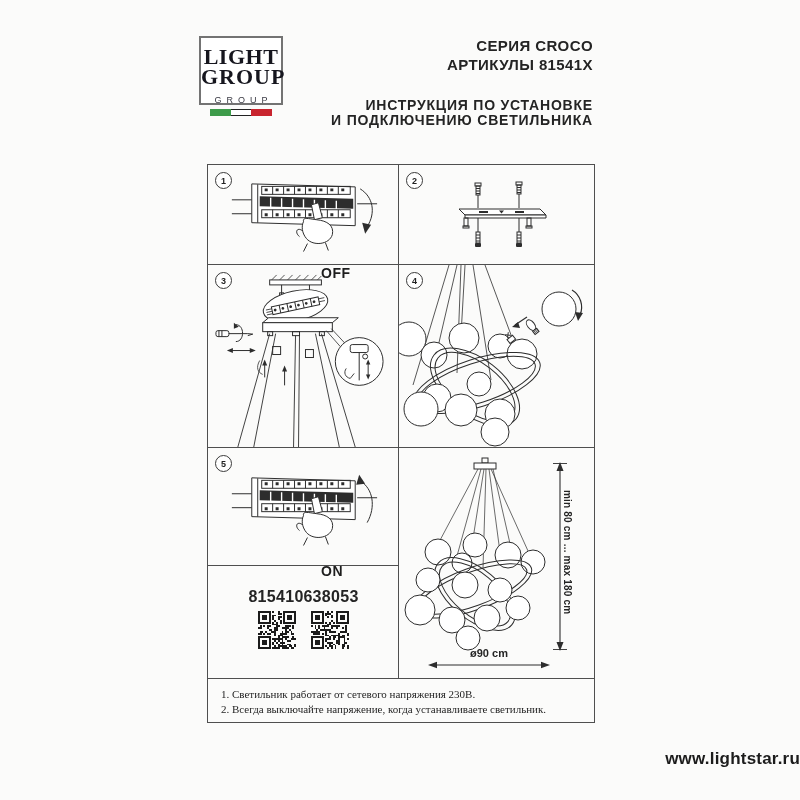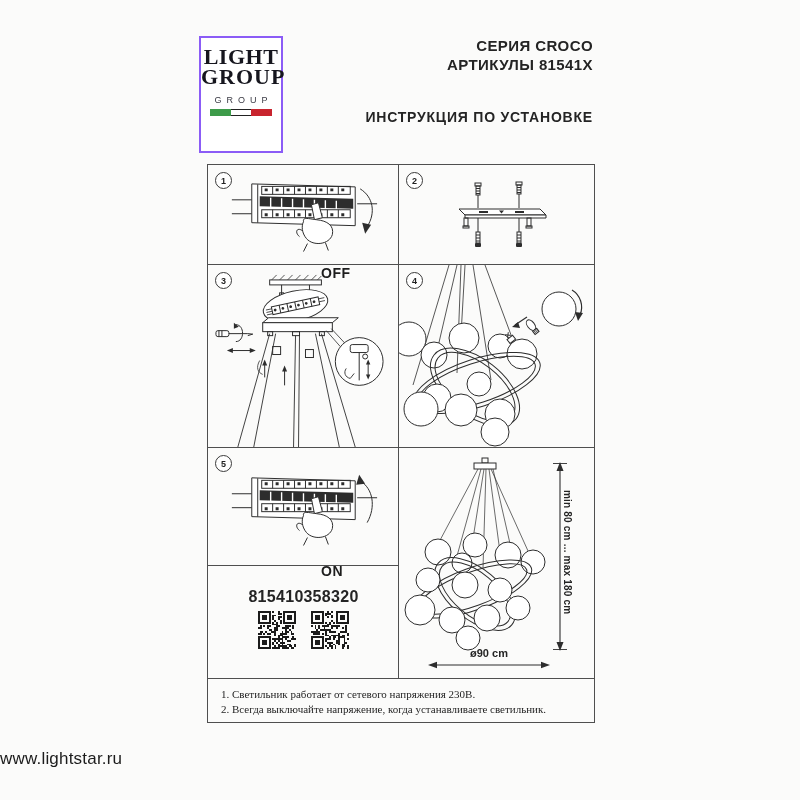--- a/index.html
+++ b/index.html
@@ -2,36 +2,36 @@
 <html><head>
 <meta charset="utf-8">
 <style>
   html,body{margin:0;padding:0;background:#e9e9e7;}
   .sheet{position:relative;width:800px;height:800px;background:#fbfbfa;overflow:hidden;
          font-family:"Liberation Sans",sans-serif;color:#1f1f1f;}
   svg{display:block;position:absolute;inset:0;}
   .ill{position:absolute;inset:0;}
 
   
-  .logo{position:absolute;left:199px;top:36px;width:84px;height:117px;border:2px solid #8b5cf6;
+  .logo{position:absolute;left:199px;top:36px;width:84px;height:69px;border:2px solid #737373;
         background:#fff;text-align:center;box-sizing:border-box;}
   .logo .l1{font-family:"Liberation Serif",serif;font-weight:700;font-size:22px;line-height:.92;
             letter-spacing:.5px;margin-top:9px;color:#16161e;}
   .logo .l2{font-family:"Liberation Serif",serif;font-weight:700;font-size:22px;line-height:.92;
             letter-spacing:1px;color:#16161e;}
   .logo .l3{font-size:9px;letter-spacing:5px;margin-top:8px;margin-left:5px;color:#3a3a44;}
   .flag{display:flex;width:62px;height:7px;margin:4px auto 0 auto;}
   .flag .fg{flex:1;}
   .flag .fw{flex:1;border-top:1px solid #222;border-bottom:1px solid #222;box-sizing:border-box;}
   .flag .fr{flex:1;}
 
   
   .hdr{position:absolute;right:207px;top:37px;text-align:right;}
   .hdr .series,.hdr .articles{font-weight:700;font-size:15px;letter-spacing:.4px;color:#242424;line-height:1.25;}
-  .hdr .title{margin-top:35px;font-weight:700;font-size:14px;letter-spacing:.8px;color:#242424;line-height:1.12;}
+  .hdr .title{margin-top:23px;font-weight:700;font-size:14px;letter-spacing:.8px;color:#242424;line-height:1.12;}
 
   
   .table{position:absolute;left:207px;top:164px;width:386px;height:557px;border:1px solid #4f4f4f;}
   .cell{position:absolute;box-sizing:border-box;border:0 solid #4f4f4f;background:transparent;}
   .b-r{border-right-width:1px;}
   .b-b{border-bottom-width:1px;}
   .badge{position:absolute;left:7px;top:7px;width:15px;height:15px;border:1px solid #3a3a3a;border-radius:50%;
          display:flex;align-items:center;justify-content:center;font-size:9px;font-weight:700;color:#222;
          background:#fff;z-index:3;}
   .lbl{position:absolute;font-weight:600;color:#1d1d1d;margin-top:34px;}
@@ -45,21 +45,21 @@
   
   .vdim-label{position:absolute;left:163px;top:42px;height:134px;writing-mode:vertical-rl;
               font-size:10px;font-weight:700;letter-spacing:.2px;color:#242424;display:flex;align-items:center;}
   .hdim-label{position:absolute;left:40px;top:199px;width:100px;text-align:center;
               font-size:11px;font-weight:700;color:#242424;}
 
   
   .notes{padding:8px 10px 0 13px;font-size:11px;line-height:1.4;color:#1f1f1f;}
 
   
-  .footer{position:absolute;left:0;right:0;top:749px;text-align:left;font-size:17px;font-weight:400;
+  .footer{position:absolute;left:0;right:0;top:749px;text-align:right;font-size:17px;font-weight:700;
           letter-spacing:.2px;color:#1c1c1c;}
 
   .ink{stroke:#2d2d2d;fill:none;stroke-width:1;}
   .inkf{fill:#2d2d2d;stroke:none;}
   .wfill{fill:#ffffff;stroke:#2d2d2d;stroke-width:1;}
 </style>
 </head>
 <body>
 
 <div class="sheet">
@@ -73,20 +73,21 @@
       <div class="fw" style="background: rgb(255, 255, 255);"></div>
       <div class="fr" style="background: rgb(200, 36, 46);"></div>
     </div>
   </div>
 
   <div class="hdr">
     <div class="series">СЕРИЯ CROCO</div>
     <div class="articles">АРТИКУЛЫ 81541X</div>
     <div class="title">
       <div>ИНСТРУКЦИЯ ПО УСТАНОВКЕ</div>
+      <div>И ПОДКЛЮЧЕНИЮ СВЕТИЛЬНИКА</div>
     </div>
   </div>
 
   <div class="table">
 
     <div class="cell b-r b-b" style="left:0;top:0;width:191px;height:100px;">
       <div class="badge">1</div>
       <svg class="ill" viewBox="0 0 191 100">
         <g transform="translate(22,11)">
           <path class="ink" d="M2,24 H22 M2,38 H22 M128,28 H148"></path>
@@ -255,21 +256,21 @@
           <path class="ink" d="M73,55 C67,51 65,57 70,61 M78,68 L74,76 M96,67 L99,75"></path>
           <path class="ink" d="M138,53 C147,37 144,19 131,11" stroke-width="1.3"></path>
           <polygon class="inkf" points="127,15 136,14 130,5"></polygon>
         </g>
       </svg>
       <span class="lbl lbl-switch" style="left:113px;top:81px;">ON</span>
     </div>
 
     <div class="cell b-r b-b" style="left:0;top:401px;width:191px;height:113px;">
       <span class="qr-label" style="left:38px;top:22px;">815410</span>
-      <span class="qr-label" style="left:93px;top:22px;">358320</span>
+      <span class="qr-label" style="left:93px;top:22px;">638053</span>
       <div class="qr-box" style="left:50px;top:43px;">
           <svg viewBox="0 0 21 21">
             <rect x="8" y="0" width="1" height="1" fill="#1b1b1b"></rect>
             <rect x="11" y="0" width="1" height="1" fill="#1b1b1b"></rect>
             <rect x="11" y="1" width="1" height="1" fill="#1b1b1b"></rect>
             <rect x="12" y="1" width="1" height="1" fill="#1b1b1b"></rect>
             <rect x="8" y="2" width="1" height="1" fill="#1b1b1b"></rect>
             <rect x="9" y="2" width="1" height="1" fill="#1b1b1b"></rect>
             <rect x="8" y="3" width="1" height="1" fill="#1b1b1b"></rect>
             <rect x="11" y="3" width="1" height="1" fill="#1b1b1b"></rect>

